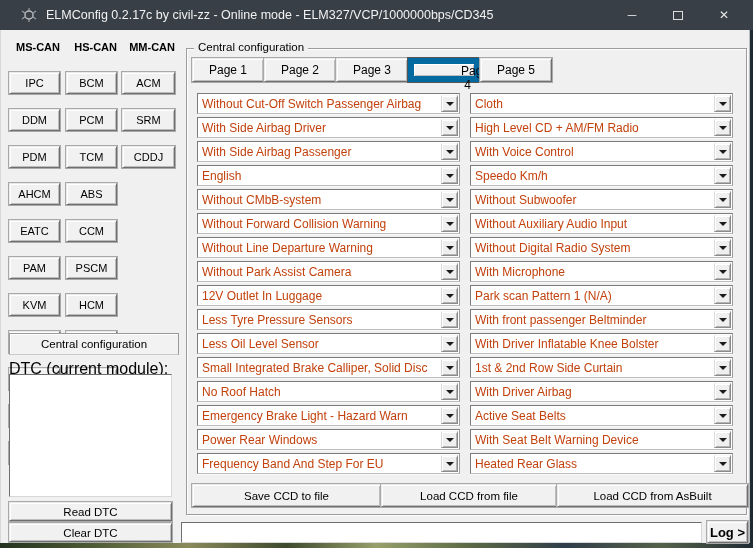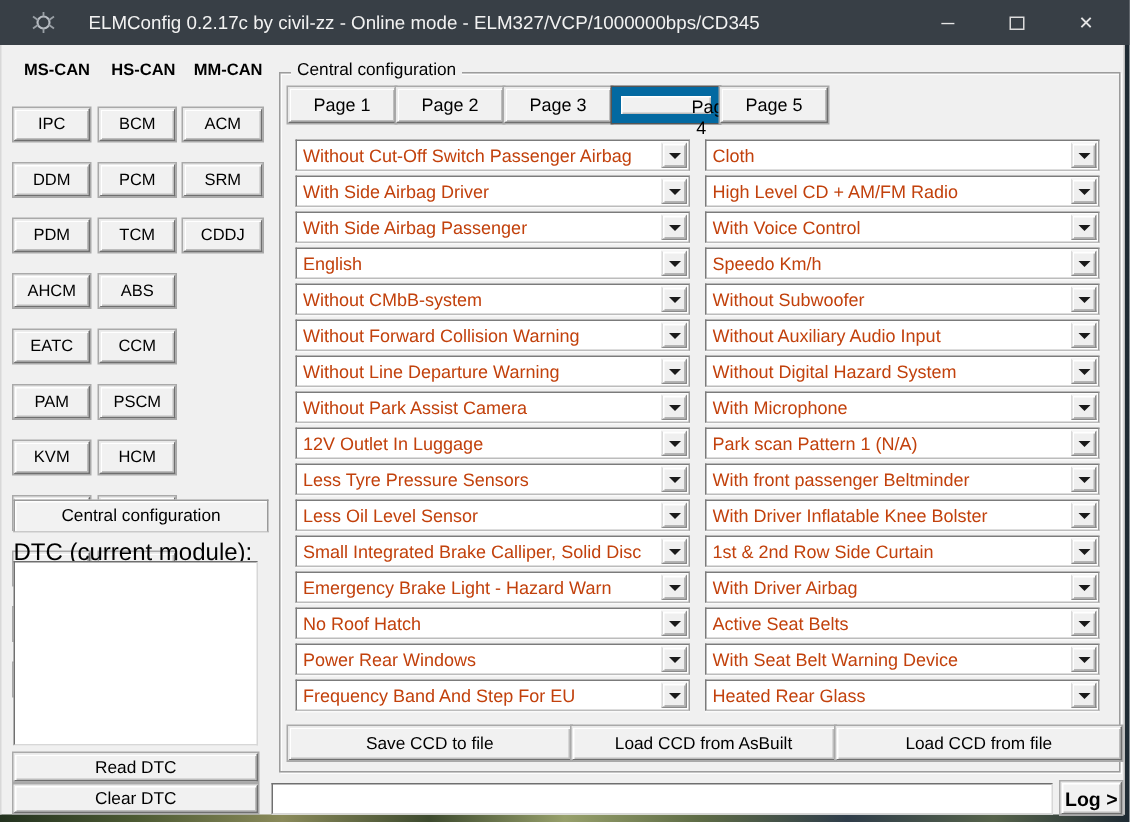--- a/index.html
+++ b/index.html
@@ -9,21 +9,21 @@
     background: linear-gradient(90deg,#23321f,#4c5a33 12%,#8a8a5a 25%,#3d4a2e 38%,#97a06b 50%,#5d6b45 62%,#2f3d4a 75%,#55624a 88%,#1e2a33 100%);
   }
   #window { position: absolute; left: 0; top: 0; width: 753px; height: 543px; }
 
   
   .titlebar {
     position: absolute; left: 0; top: 0; width: 753px; height: 30px;
     background: #383f46; color: #ffffff; display: flex; align-items: center;
   }
   .app-icon { width: 18px; height: 16px; margin: 0 8px 0 20px; flex: 0 0 auto; }
-  .title-text { font-size: 12.5px; color: #f2f2f2; white-space: nowrap; margin-left: 13px; }
+  .title-text { font-size: 12.5px; color: #f2f2f2; white-space: nowrap; }
   .win-controls { position: absolute; right: 6px; top: 0; height: 30px; display: flex; }
   .win-btn { width: 46px; height: 30px; display: flex; align-items: center; justify-content: center;
              color: #e6e6e6; font-size: 12px; cursor: default; }
   .max-glyph { width: 10px; height: 9px; border: 1px solid #dcdcdc; display: inline-block; }
 
   
   .client {
     position: absolute; left: 0; top: 30px; width: 750px; height: 513px;
     background: #f0f0f0; border-left: 1px solid #d8d8d8; border-right: 1px solid #bdbdbd;
   }
@@ -259,32 +259,32 @@
               <span class="tri"></span>
             </span>
           </div>
           <div class="combo">
             <span class="combo-text">Small Integrated Brake Calliper, Solid Disc</span>
             <span class="combo-btn">
               <span class="tri"></span>
             </span>
           </div>
           <div class="combo">
+            <span class="combo-text">No Roof Hatch</span>
+            <span class="combo-btn">
+              <span class="tri"></span>
+            </span>
+          </div>
+          <div class="combo">
             <span class="combo-text">Emergency Brake Light - Hazard Warn</span>
             <span class="combo-btn">
               <span class="tri"></span>
             </span>
           </div>
           <div class="combo">
-            <span class="combo-text">No Roof Hatch</span>
-            <span class="combo-btn">
-              <span class="tri"></span>
-            </span>
-          </div>
-          <div class="combo">
             <span class="combo-text">Power Rear Windows</span>
             <span class="combo-btn">
               <span class="tri"></span>
             </span>
           </div>
           <div class="combo">
             <span class="combo-text">Frequency Band And Step For EU</span>
             <span class="combo-btn">
               <span class="tri"></span>
             </span>
@@ -321,21 +321,21 @@
               <span class="tri"></span>
             </span>
           </div>
           <div class="combo">
             <span class="combo-text">Without Auxiliary Audio Input</span>
             <span class="combo-btn">
               <span class="tri"></span>
             </span>
           </div>
           <div class="combo">
-            <span class="combo-text">Without Digital Hazard System</span>
+            <span class="combo-text">Without Digital Radio System</span>
             <span class="combo-btn">
               <span class="tri"></span>
             </span>
           </div>
           <div class="combo">
             <span class="combo-text">With Microphone</span>
             <span class="combo-btn">
               <span class="tri"></span>
             </span>
           </div>
@@ -383,22 +383,22 @@
           </div>
           <div class="combo">
             <span class="combo-text">Heated Rear Glass</span>
             <span class="combo-btn">
               <span class="tri"></span>
             </span>
           </div>
         </div>
       <div class="ccd-row">
           <button class="btn ccd-btn">Save CCD to file</button>
+          <button class="btn ccd-btn">Load CCD from file</button>
           <button class="btn ccd-btn">Load CCD from AsBuilt</button>
-          <button class="btn ccd-btn">Load CCD from file</button>
         </div>
     </div>
 
     <input class="log-input" value="" style="">
     <button class="btn log-btn">Log &gt;</button>
 
   </div>
 </div>
 
 </body></html>

